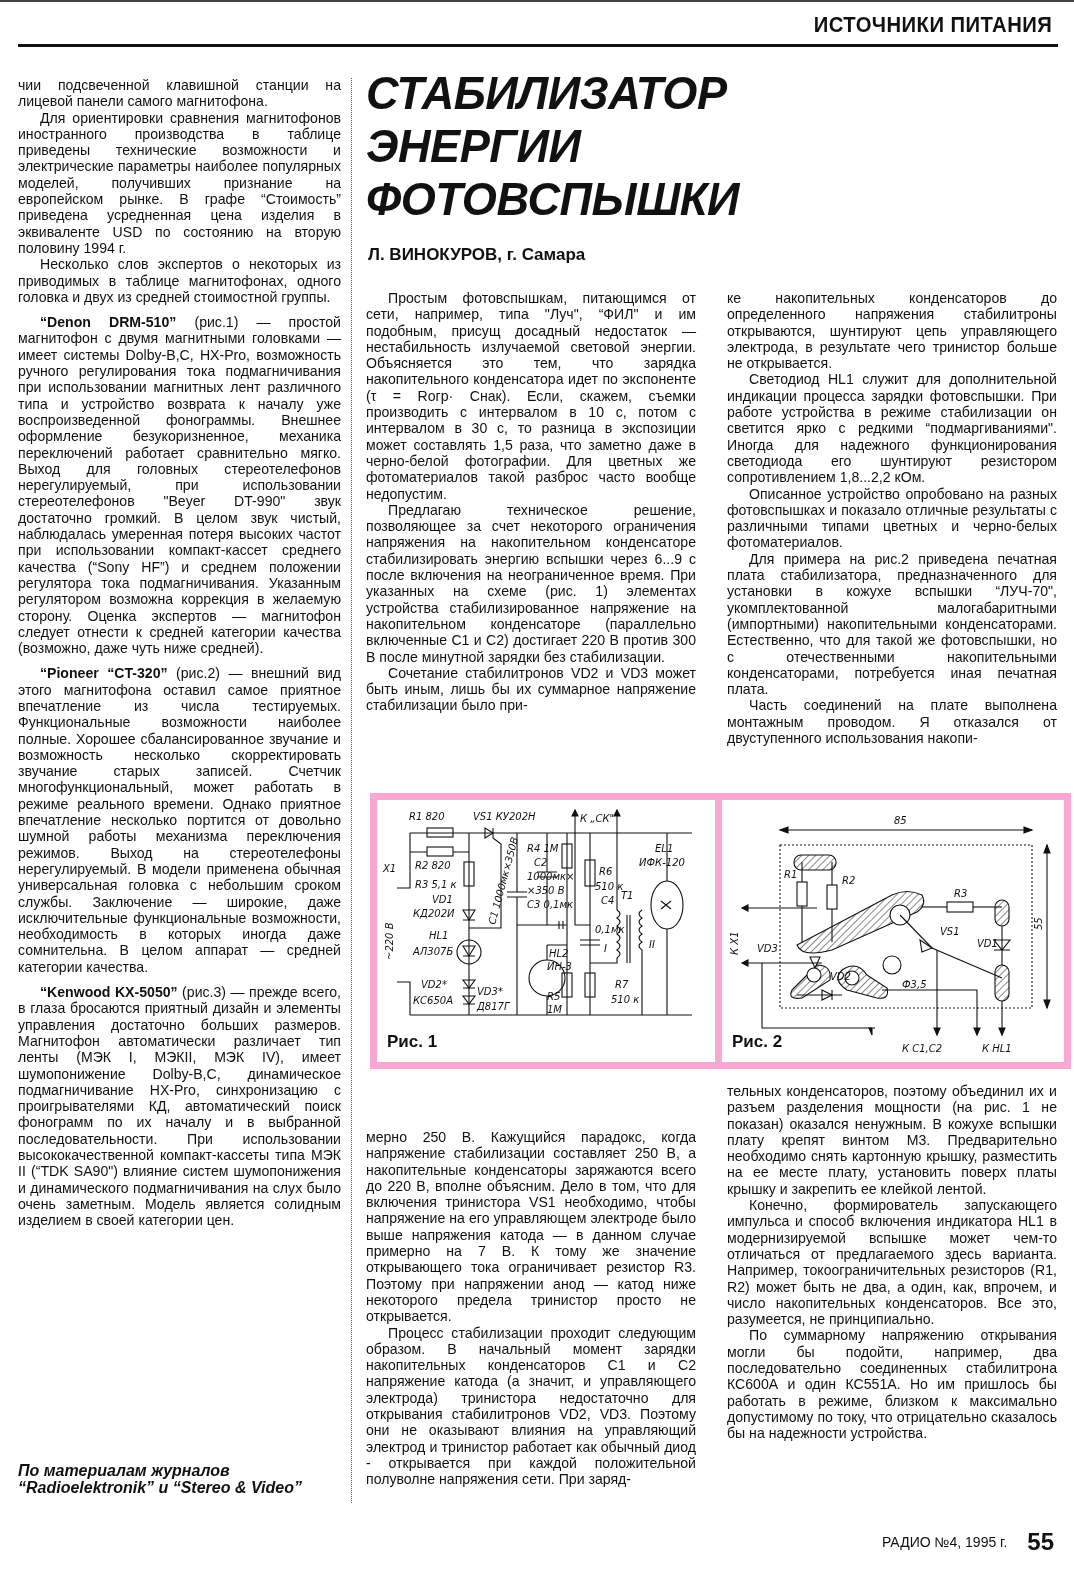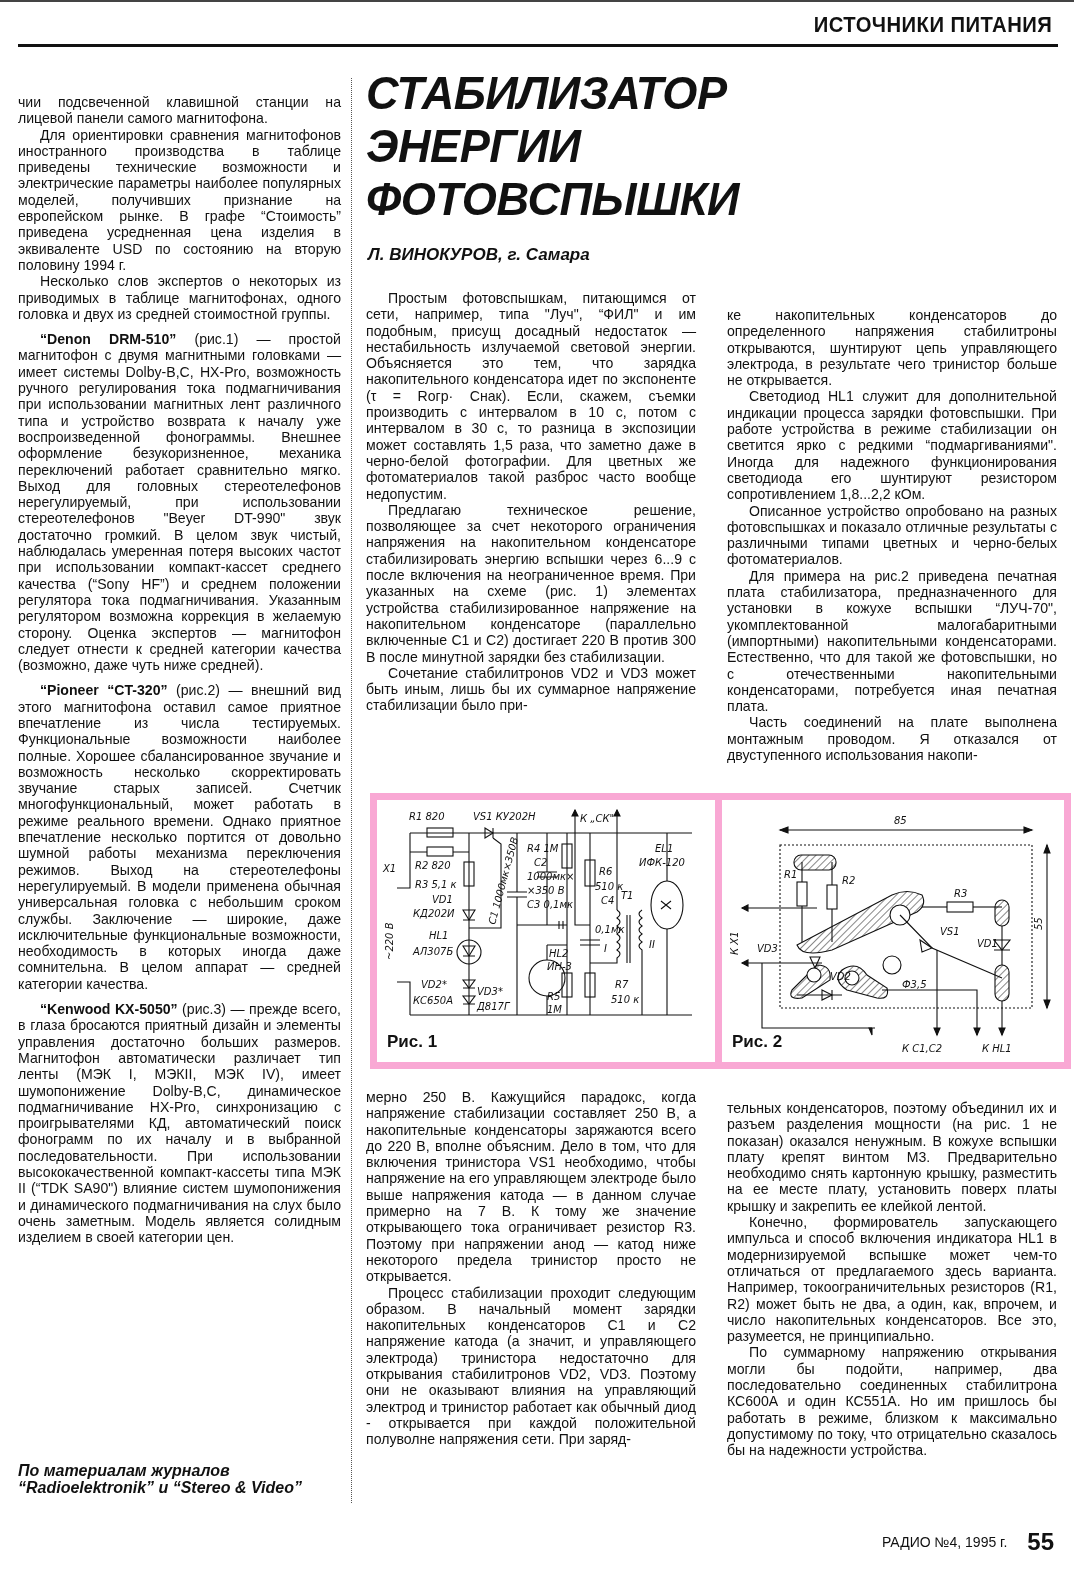--- a/index.html
+++ b/index.html
@@ -2,29 +2,29 @@
 <html><head>
 <meta charset="utf-8">
 <style>
   html, body { margin: 0; padding: 0; background: #ffffff; }
   body { width: 1074px; height: 1569px; position: relative; overflow: hidden; color: #111; font-family: "Liberation Sans", sans-serif; }
   .topline { position: absolute; left: 0; top: 0; width: 1074px; height: 2px; background: #444; }
   .section-title { position: absolute; right: 22px; top: 12px; font-family: "Liberation Sans", sans-serif; font-weight: bold; font-size: 22px; letter-spacing: 0.5px; transform: scaleX(0.92); transform-origin: right; }
   .header-rule { position: absolute; left: 18px; top: 44px; width: 1040px; height: 3px; background: #111; }
   .col { position: absolute; font-size: 14.1px; line-height: 16.3px; text-align: justify; }
   .col p { margin: 0; text-indent: 22px; }
-  .col p.noind { text-indent: 0; margin-top: 17px; }
+  .col p.noind { text-indent: 0; }
   .col-left { left: 18px; top: 77px; width: 323px; }
   .vrule { position: absolute; left: 351px; top: 78px; width: 1px; height: 1425px; border-left: 1px dotted #555; }
   .title { position: absolute; left: 366px; top: 66px; font-weight: bold; font-style: italic; font-size: 47px; line-height: 53px; letter-spacing: -0.5px; transform: scaleX(0.96); transform-origin: left; }
   .title div { white-space: nowrap; }
-  .author { position: absolute; left: 368px; top: 245px; font-weight: bold; font-style: italic; font-size: 17px; }
+  .author { position: absolute; left: 368px; top: 245px; font-weight: bold; font-size: 17px; }
   .col-mid-top { left: 366px; top: 290px; width: 330px; }
   .col-right-top { left: 727px; top: 290px; width: 330px; }
-  .col-mid-bot { left: 366px; top: 1072px; width: 330px; }
+  .col-mid-bot { left: 366px; top: 1129px; width: 330px; }
   .col-right-bot { left: 727px; top: 1083px; width: 330px; }
   .brand { font-weight: bold; }
   .source { position: absolute; left: 18px; top: 1462px; width: 325px; font-weight: bold; font-style: italic; font-size: 16px; line-height: 17px; }
   .fig { position: absolute; top: 793px; height: 262px; border: 7px solid #f9a8d4; background: #fff; }
   .fig1 { left: 370px; width: 340px; }
   .fig2 { left: 715px; width: 342px; }
   .fig svg { position: absolute; left: 0; top: 0; }
   .fig-caption { position: absolute; left: 10px; bottom: 10px; font-weight: bold; font-size: 17px; }
   .lbl { font-family: "DejaVu Sans", sans-serif; font-style: italic; font-size: 10px; fill: #111; }
   .footer { position: absolute; right: 20px; top: 1528px; font-size: 14px; }

